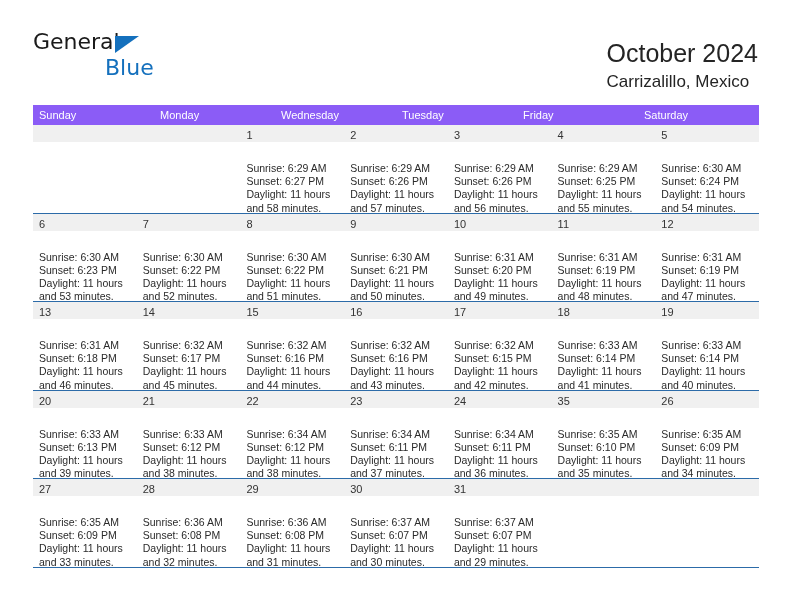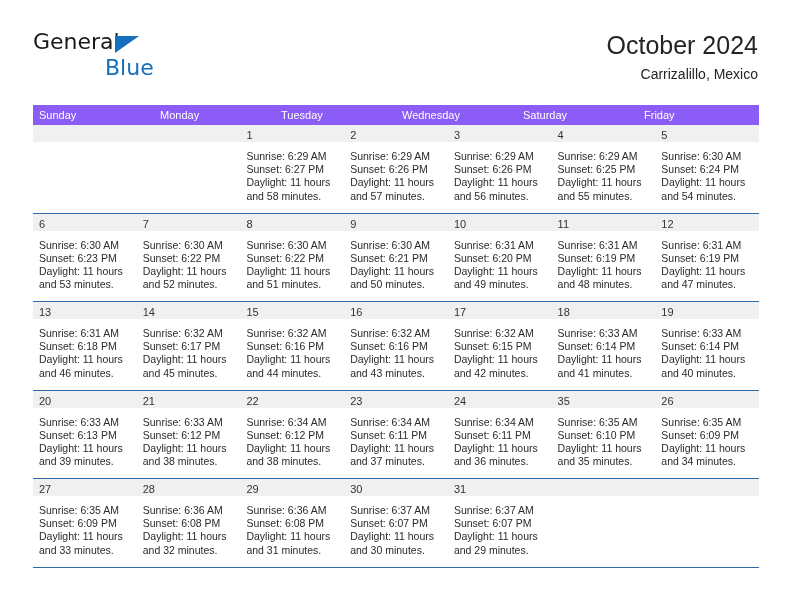--- a/index.html
+++ b/index.html
@@ -64,32 +64,32 @@
     color: #1470bd;
     font-family: "DejaVu Sans", sans-serif;
     font-weight: 400;
     line-height: 24px;
     margin-left: 12px;
   }
 
   .title-block {
     position: absolute;
     right: 0;
-    top: 0;
-    text-align: right;
+    top: 8px;
+    text-align: left;
   }
   .cal-title {
     font-size: 25px;
     color: #242424;
     line-height: 30px;
     white-space: nowrap;
     font-weight: 400;
   }
   .cal-subtitle {
-    font-size: 14px;
+    font-size: 17px;
     color: #242424;
     line-height: 20px;
     margin-top: 4px;
     white-space: nowrap;
     font-weight: 400;
   }
 
   
   .calendar {
     position: absolute;
@@ -132,21 +132,21 @@
     background: #f0f0f0;
     padding-left: 6px;
     box-sizing: border-box;
   }
   .date-num {
     font-size: 11px;
     line-height: 17px;
     color: #333333;
   }
   .info {
-    padding: 8px 6px 0 6px;
+    padding: 20px 6px 0 6px;
   }
   .info div {
     font-size: 10.5px;
     line-height: 13.2px;
     color: #2a2a2a;
     white-space: nowrap;
   }
   .grid-bottom {
     border-top: 1px solid #2c6ba8;
     height: 0;
@@ -169,24 +169,24 @@
       <div class="cal-title">October 2024</div>
       <div class="cal-subtitle">Carrizalillo, Mexico</div>
     </div>
 
   </div>
 
   <div class="calendar">
     <div class="weekday-row" id="weekday-row">
         <div class="weekday">Sunday</div>
         <div class="weekday">Monday</div>
+        <div class="weekday">Wednesday</div>
         <div class="weekday">Tuesday</div>
-        <div class="weekday">Wednesday</div>
+        <div class="weekday">Friday</div>
         <div class="weekday">Saturday</div>
-        <div class="weekday">Friday</div>
       </div>
     <div id="weeks-container">
         <div class="week first">
           <div class="daycell">
             <div class="date-band"><span class="date-num"></span></div>
             <div class="info">
               <div></div>
               <div></div>
               <div></div>
               <div></div>

